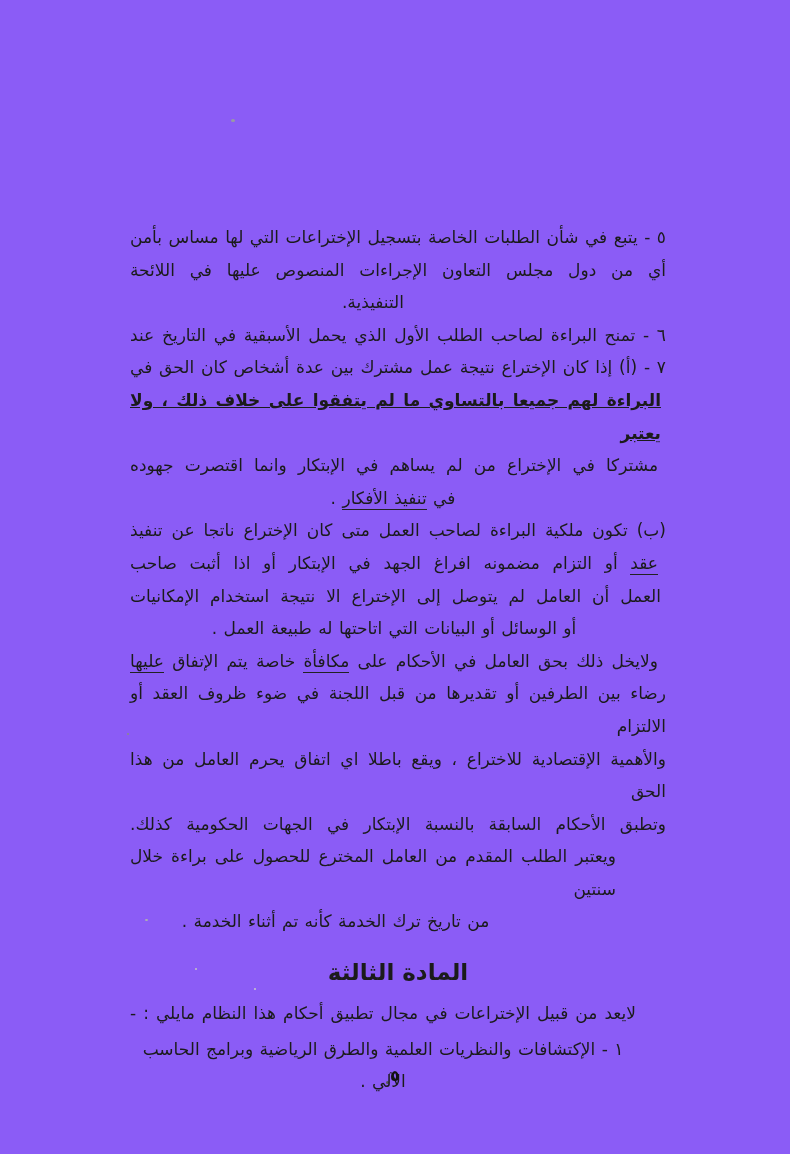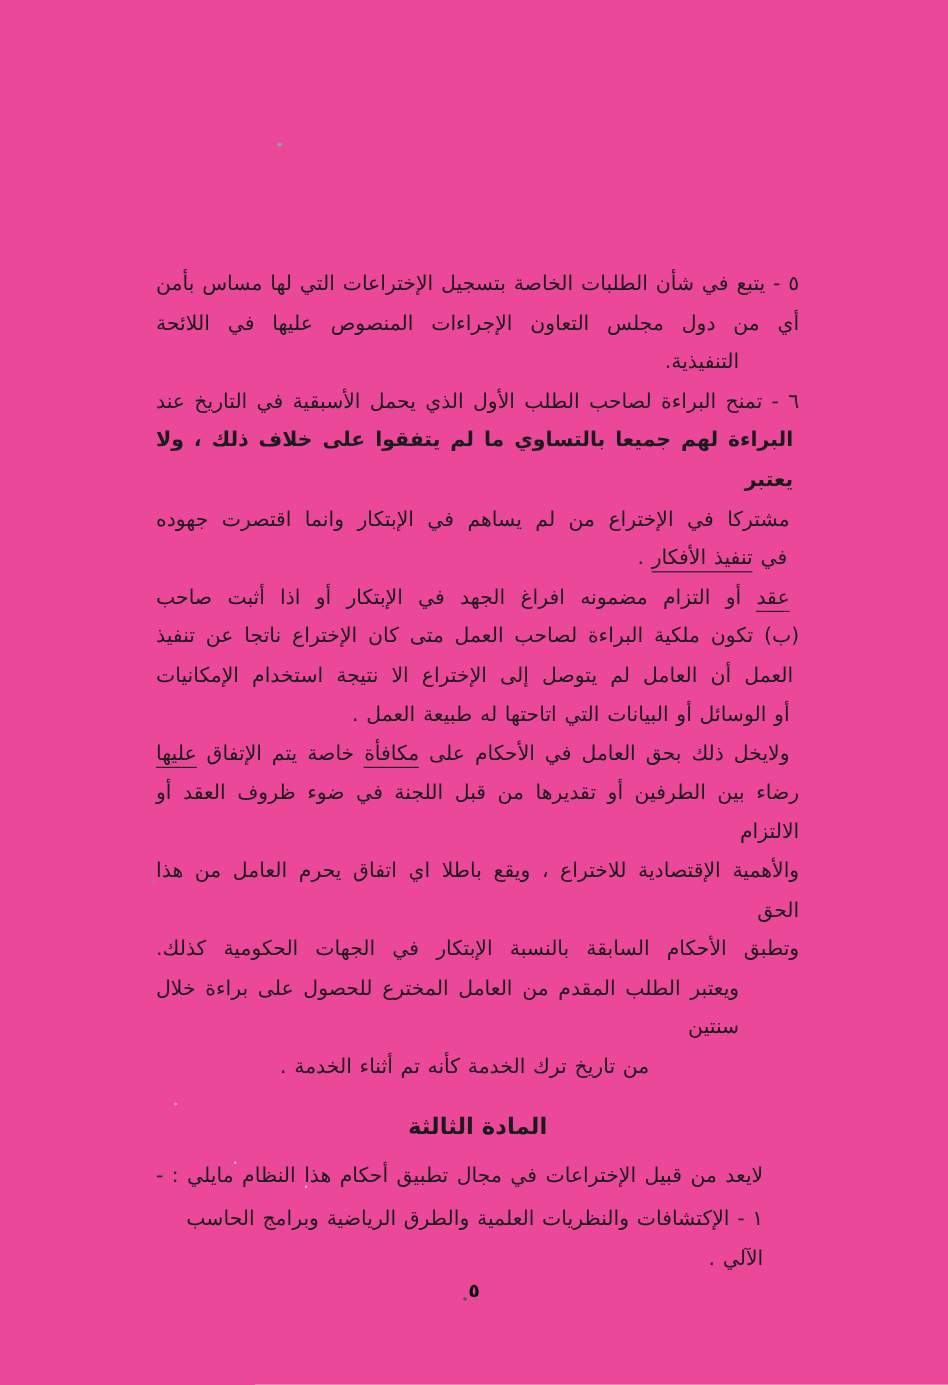--- a/index.html
+++ b/index.html
@@ -1,49 +1,49 @@
 <!DOCTYPE html>
 <html lang="ar"><head>
 <meta charset="utf-8">
 <style>
   html,body{margin:0;padding:0;background:#e8e8e8;}
   .page{
     position:relative;
     width:790px;height:1154px;
     margin:0 auto;
-    background:#ec4899;
+    background:#8b5cf6;
     overflow:hidden;
     font-family:"DejaVu Sans",sans-serif;
     color:#1b1b1b;
   }
   .text-block{
     position:absolute;
     top:221px;left:130px;right:124px;
     direction:rtl;
   }
   .line{
     font-size:17px;
     line-height:32.6px;
-    text-align:right;
+    text-align:center;
     word-spacing:1px;
   }
   .just{text-align:justify;text-align-last:justify;}
-  .b{font-weight:bold;}
+  .b{font-weight:bold;text-decoration:underline;}
   .pr5{padding-right:5px;}
   .pr8{padding-right:8px;}
   .pr10{padding-right:10px;}
   .pr30{padding-right:30px;}
   .pr50{padding-right:50px;}
   .pr125{padding-right:125px;}
   .u{border-bottom:1.4px solid #222;padding-bottom:1px;}
   .heading{
     margin-top:17px;
     text-align:center;
     font-weight:bold;
-    font-size:19px;
+    font-size:23px;
     line-height:34px;
   }
   .mt8{margin-top:8px;}
   .mt3{margin-top:3px;}
   .page-num{
     position:absolute;
     top:1066px;left:0;right:0;
     text-align:center;
     direction:rtl;
     font-size:16px;
@@ -75,26 +75,27 @@
   <span class="speck s6"></span>
 
   <div class="text-block">
 
     <div class="line just">٥ - يتبع في شأن الطلبات الخاصة بتسجيل الإختراعات التي لها مساس بأمن</div>
     <div class="line just">أي من دول مجلس التعاون الإجراءات المنصوص عليها في اللائحة</div>
     <div class="line pr50">التنفيذية.</div>
 
     <div class="line just">٦ - تمنح البراءة لصاحب الطلب الأول الذي يحمل الأسبقية في التاريخ عند</div>
 
+    <div class="line just">٧ - (أ) إذا كان الإختراع نتيجة عمل مشترك بين عدة أشخاص كان الحق في</div>
     <div class="line just b pr5">البراءة لهم جميعا بالتساوي ما لم يتفقوا على خلاف ذلك ، ولا يعتبر</div>
     <div class="line just pr8">مشتركا في الإختراع من لم يساهم في الإبتكار وانما اقتصرت جهوده</div>
     <div class="line pr10"><span>في </span><span class="u">تنفيذ الأفكار</span><span> .</span></div>
 
+    <div class="line just">(ب) تكون ملكية البراءة لصاحب العمل متى كان الإختراع ناتجا عن تنفيذ</div>
     <div class="line just pr8"><span class="u">عقد</span><span> أو التزام مضمونه افراغ الجهد في الإبتكار أو اذا أثبت صاحب</span></div>
-    <div class="line just">(ب) تكون ملكية البراءة لصاحب العمل متى كان الإختراع ناتجا عن تنفيذ</div>
     <div class="line just pr5">العمل أن العامل لم يتوصل إلى الإختراع الا نتيجة استخدام الإمكانيات</div>
     <div class="line pr8">أو الوسائل أو البيانات التي اتاحتها له طبيعة العمل .</div>
 
     <div class="line just pr8"><span>ولايخل ذلك بحق العامل في الأحكام على </span><span class="u">مكافأة</span><span> خاصة يتم الإتفاق </span><span class="u">عليها</span></div>
     <div class="line just">رضاء بين الطرفين أو تقديرها من قبل اللجنة في ضوء ظروف العقد أو الالتزام</div>
     <div class="line just">والأهمية الإقتصادية للاختراع ، ويقع باطلا اي اتفاق يحرم العامل من هذا الحق</div>
     <div class="line just">وتطبق الأحكام السابقة بالنسبة الإبتكار في الجهات الحكومية كذلك.</div>
 
     <div class="line just pr50">ويعتبر الطلب المقدم من العامل المخترع للحصول على براءة خلال سنتين</div>
     <div class="line pr125">من تاريخ ترك الخدمة كأنه تم أثناء الخدمة .</div>

